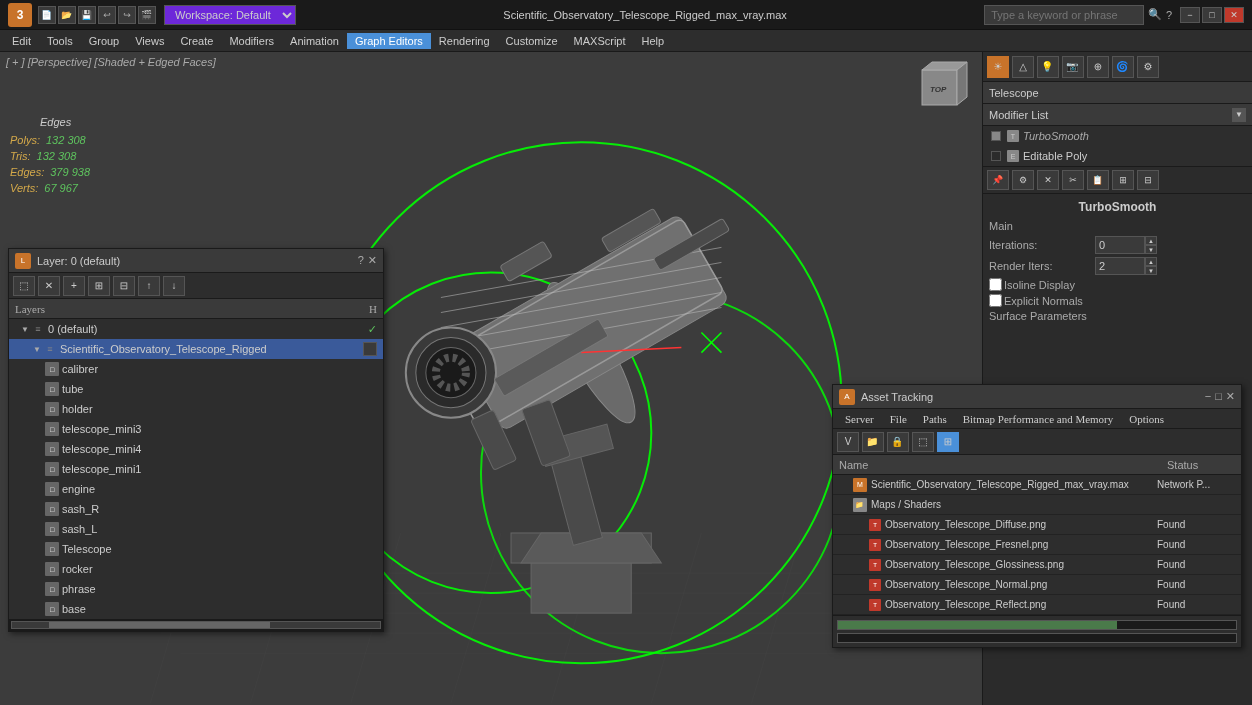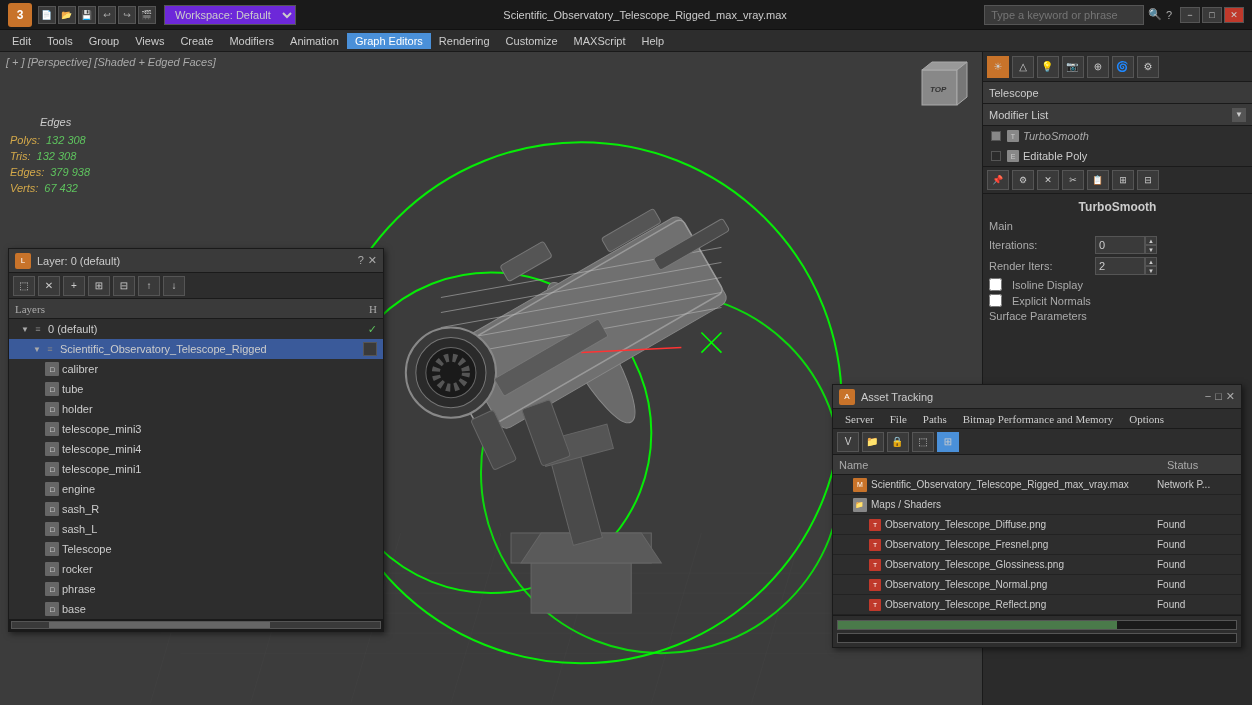--- a/index.html
+++ b/index.html
@@ -316,21 +316,21 @@
       flex-direction: column;
     }
     .param-row .spin-btns span {
       width: 12px; height: 9px;
       background: #3a3a3a;
       border: 1px solid #555;
       display: flex; align-items: center; justify-content: center;
       font-size: 6px; cursor: pointer; color: #ccc;
     }
     .checkbox-row {
-      display: flex; align-items: center; gap: 10px; margin-bottom: 3px;
+      display: flex; align-items: center; gap: 2px; margin-bottom: 3px;
     }
     .checkbox-row input[type="checkbox"] {
       accent-color: #4a90d9;
     }
     .checkbox-row label { color: #aaa; font-size: 11px; cursor: pointer; }
 
     
     #layers-panel {
       position: absolute;
       top: 248px;
@@ -706,21 +706,21 @@
       <div class="stat-row">
         <span class="stat-label">Tris:</span>
         <span class="stat-value">132 308</span>
       </div>
       <div class="stat-row">
         <span class="stat-label">Edges:</span>
         <span class="stat-value">379 938</span>
       </div>
       <div class="stat-row">
         <span class="stat-label">Verts:</span>
-        <span class="stat-value">67 432</span>
+        <span class="stat-value">67 967</span>
       </div>
     </div>
 
     <div id="view-cube">
       <svg width="60" height="60" viewBox="0 0 60 60">
         <rect x="10" y="10" width="35" height="35" fill="#888" stroke="#aaa" stroke-width="1"></rect>
         <polygon points="10,10 45,10 55,2 20,2" fill="#999" stroke="#aaa" stroke-width="1"></polygon>
         <polygon points="45,10 55,2 55,37 45,45" fill="#777" stroke="#aaa" stroke-width="1"></polygon>
         <text x="18" y="32" fill="#333" font-size="8" font-weight="bold">TOP</text>
       </svg>

